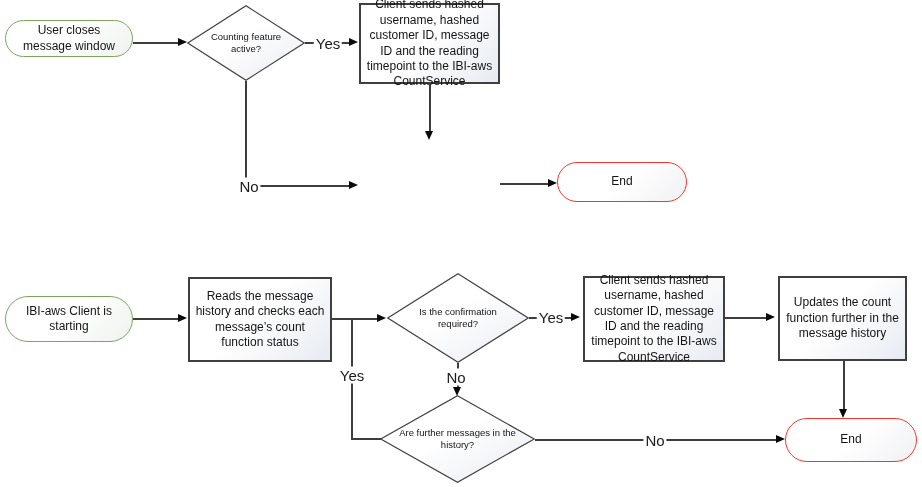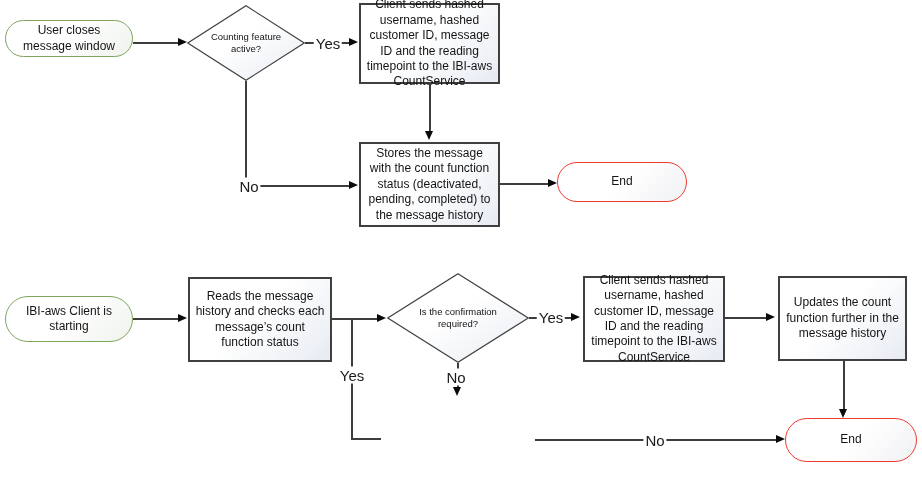--- a/index.html
+++ b/index.html
@@ -111,21 +111,20 @@
   <div class="node rect" style="left:359px; top:3px; width:141px; height:81px;">Client sends hashed username, hashed customer ID, message ID and the reading timepoint to the IBI-aws CountService</div>
 
   <div class="vline" style="left:429px; top:84px; height:47px;"></div>
   <div class="ad" style="left:425px; top:131px;"></div>
 
   <div class="vline" style="left:245px; top:81px; height:105px;"></div>
   <div class="hline" style="left:245px; top:185px; width:104px;"></div>
   <div class="ar" style="left:349px; top:181px;"></div>
   <div class="edge-label" style="left:249px; top:186px;">No</div>
 
-  <div class="node rect" style="left:359px; top:142px; width:141px; height:85px;">Stores the message with the count function status (deactivated, pending, completed) to the message history</div>
 
   <div class="hline" style="left:500px; top:183px; width:48px;"></div>
   <div class="ar" style="left:548px; top:179px;"></div>
 
   <div class="node stadium-end" style="left:557px; top:162px; width:130px; height:40px;">End</div>
 
   <div class="node stadium-start" style="left:5px; top:296px; width:128px; height:46px;">IBI-aws Client is starting</div>
 
   <div class="hline" style="left:133px; top:318px; width:45px;"></div>
   <div class="ar" style="left:178px; top:314px;"></div>
@@ -155,20 +154,26 @@
 
   <div class="vline" style="left:843px; top:361px; height:48px;"></div>
   <div class="ad" style="left:839px; top:409px;"></div>
 
   <div class="node stadium-end" style="left:785px; top:418px; width:132px; height:44px;">End</div>
 
   <div class="vline" style="left:457px; top:363px; height:26px;"></div>
   <div class="ad" style="left:453px; top:387px;"></div>
   <div class="edge-label" style="left:456px; top:377px;">No</div>
 
+  <div class="diamond" style="left:380px; top:395px; width:155px; height:88px;">
+    <svg width="155" height="88">
+      <polygon points="77.5,0.75 154.25,44 77.5,87.25 0.75,44" fill="url(#diamondGrad)" stroke="#404040" stroke-width="1.2"></polygon>
+    </svg>
+    <div class="dtext" style="padding:0 11px;">Are further messages in the history?</div>
+  </div>
 
   <div class="hline" style="left:351px; top:438px; width:30px;"></div>
   <div class="vline" style="left:351px; top:319px; height:121px;"></div>
   <div class="edge-label" style="left:352px; top:375px;">Yes</div>
 
   <div class="hline" style="left:535px; top:439px; width:241px;"></div>
   <div class="ar" style="left:776px; top:435px;"></div>
   <div class="edge-label" style="left:655px; top:440px;">No</div>
 
 </div>

